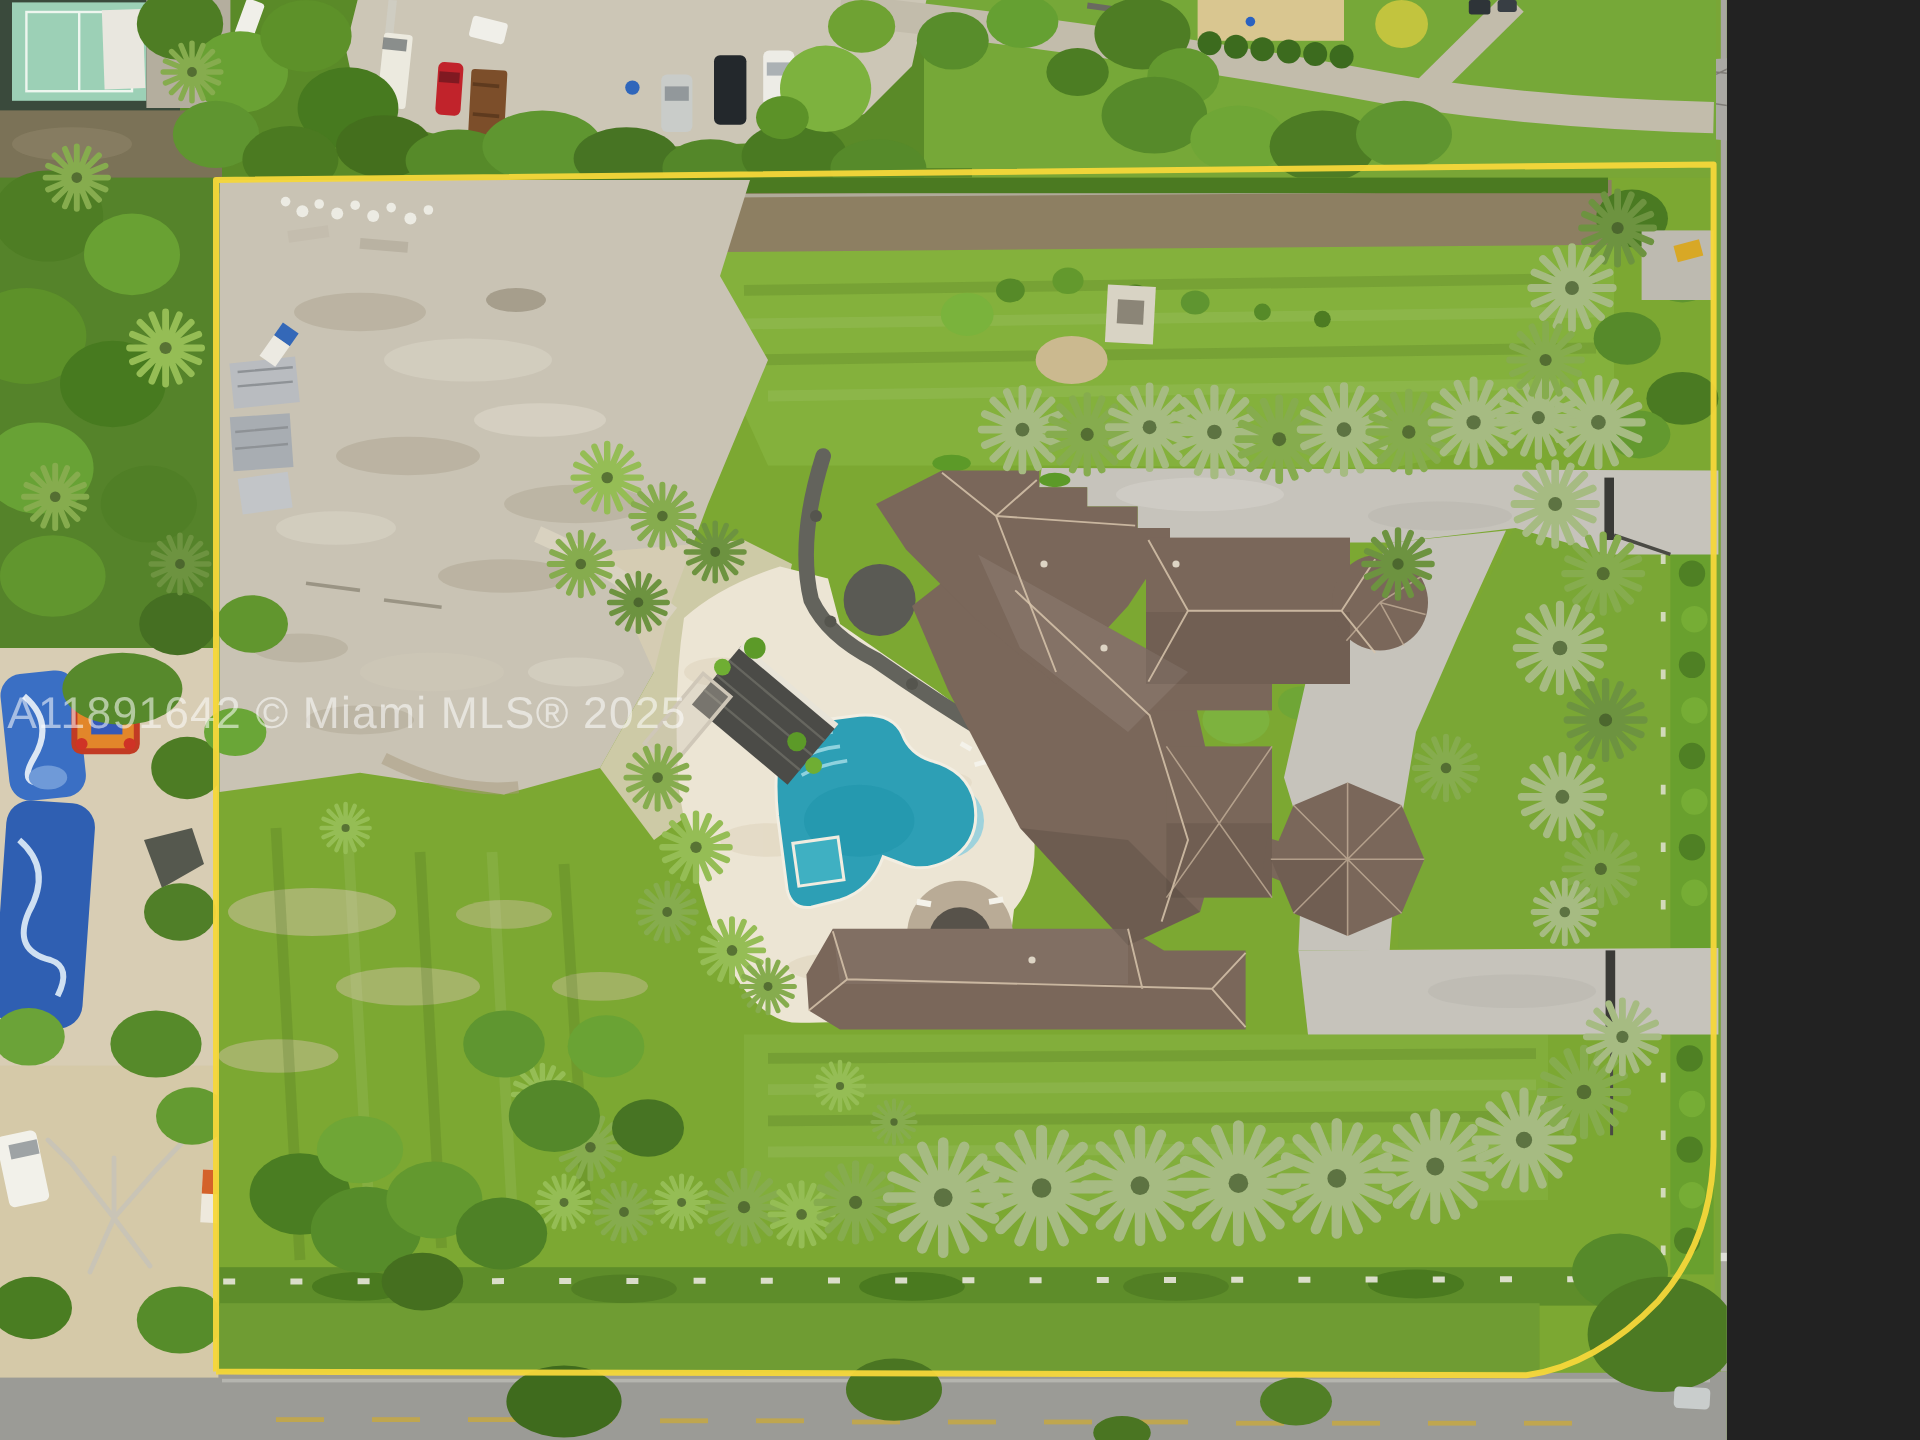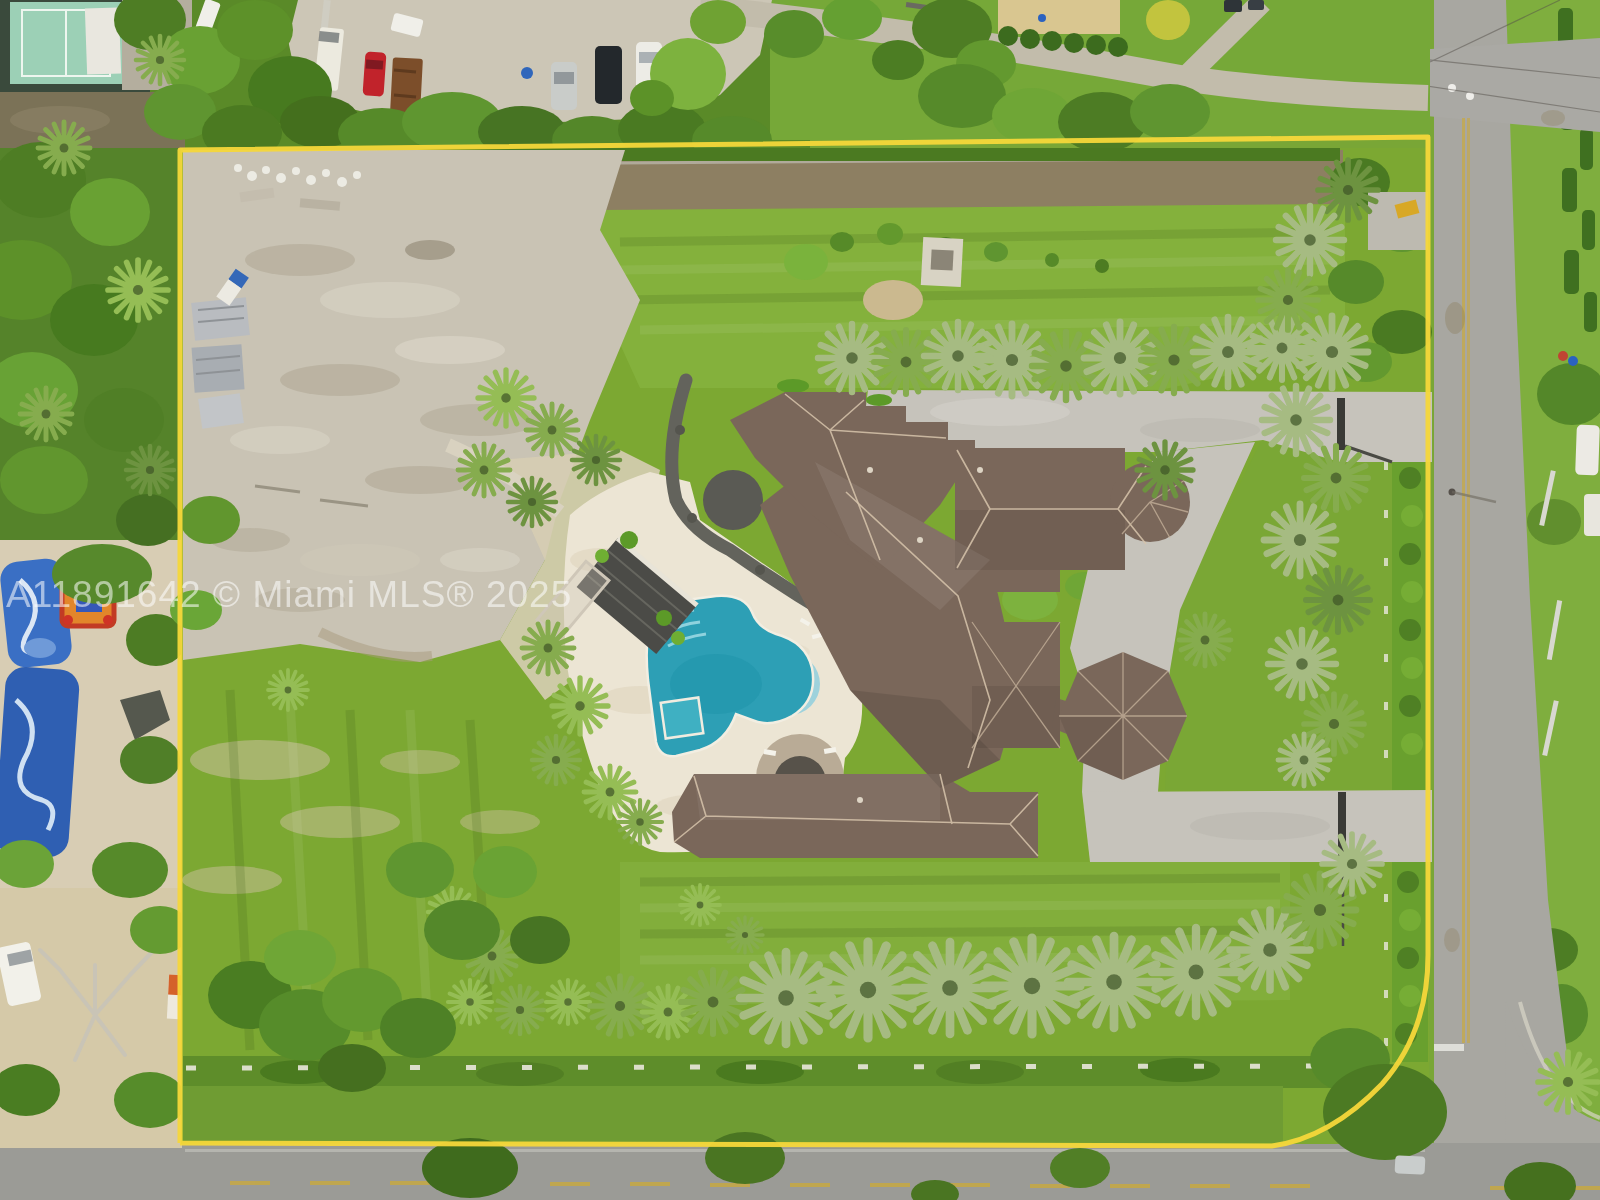--- a/index.html
+++ b/index.html
@@ -1,16 +1,16 @@
 <!DOCTYPE html>
 <html><head>
 <meta charset="utf-8">
 <style>
   html,body{margin:0;padding:0;background:#222;}
-  #stage{position:relative;width:1600px;height:1200px;overflow:hidden;
+  #stage{position:relative;width:1439px;height:1200px;overflow:hidden;
          font-family:"Liberation Sans",sans-serif;background:#79a636;}
   #stage svg{position:absolute;left:0;top:0;}
   #watermark{position:absolute;left:6px;top:574px;font-size:37px;letter-spacing:1px;
              color:#ffffff;opacity:.55;white-space:nowrap;user-select:none;}
   .ridge{stroke:#d7c4ab;stroke-width:1.6;fill:none;opacity:.85;}
   .ridge2{stroke:#cdb9a1;stroke-width:1.3;fill:none;opacity:.7;}
   .pSil{stroke:#a6bb82;}
   .pGrn{stroke:#86ac4e;}
   .pDrk{stroke:#6d9340;}
   .pBrt{stroke:#95bd55;}

